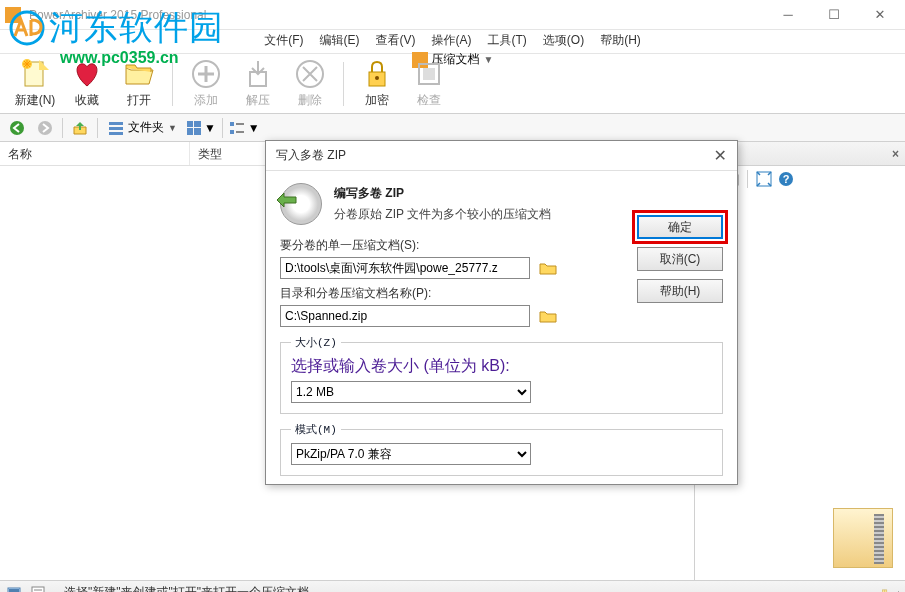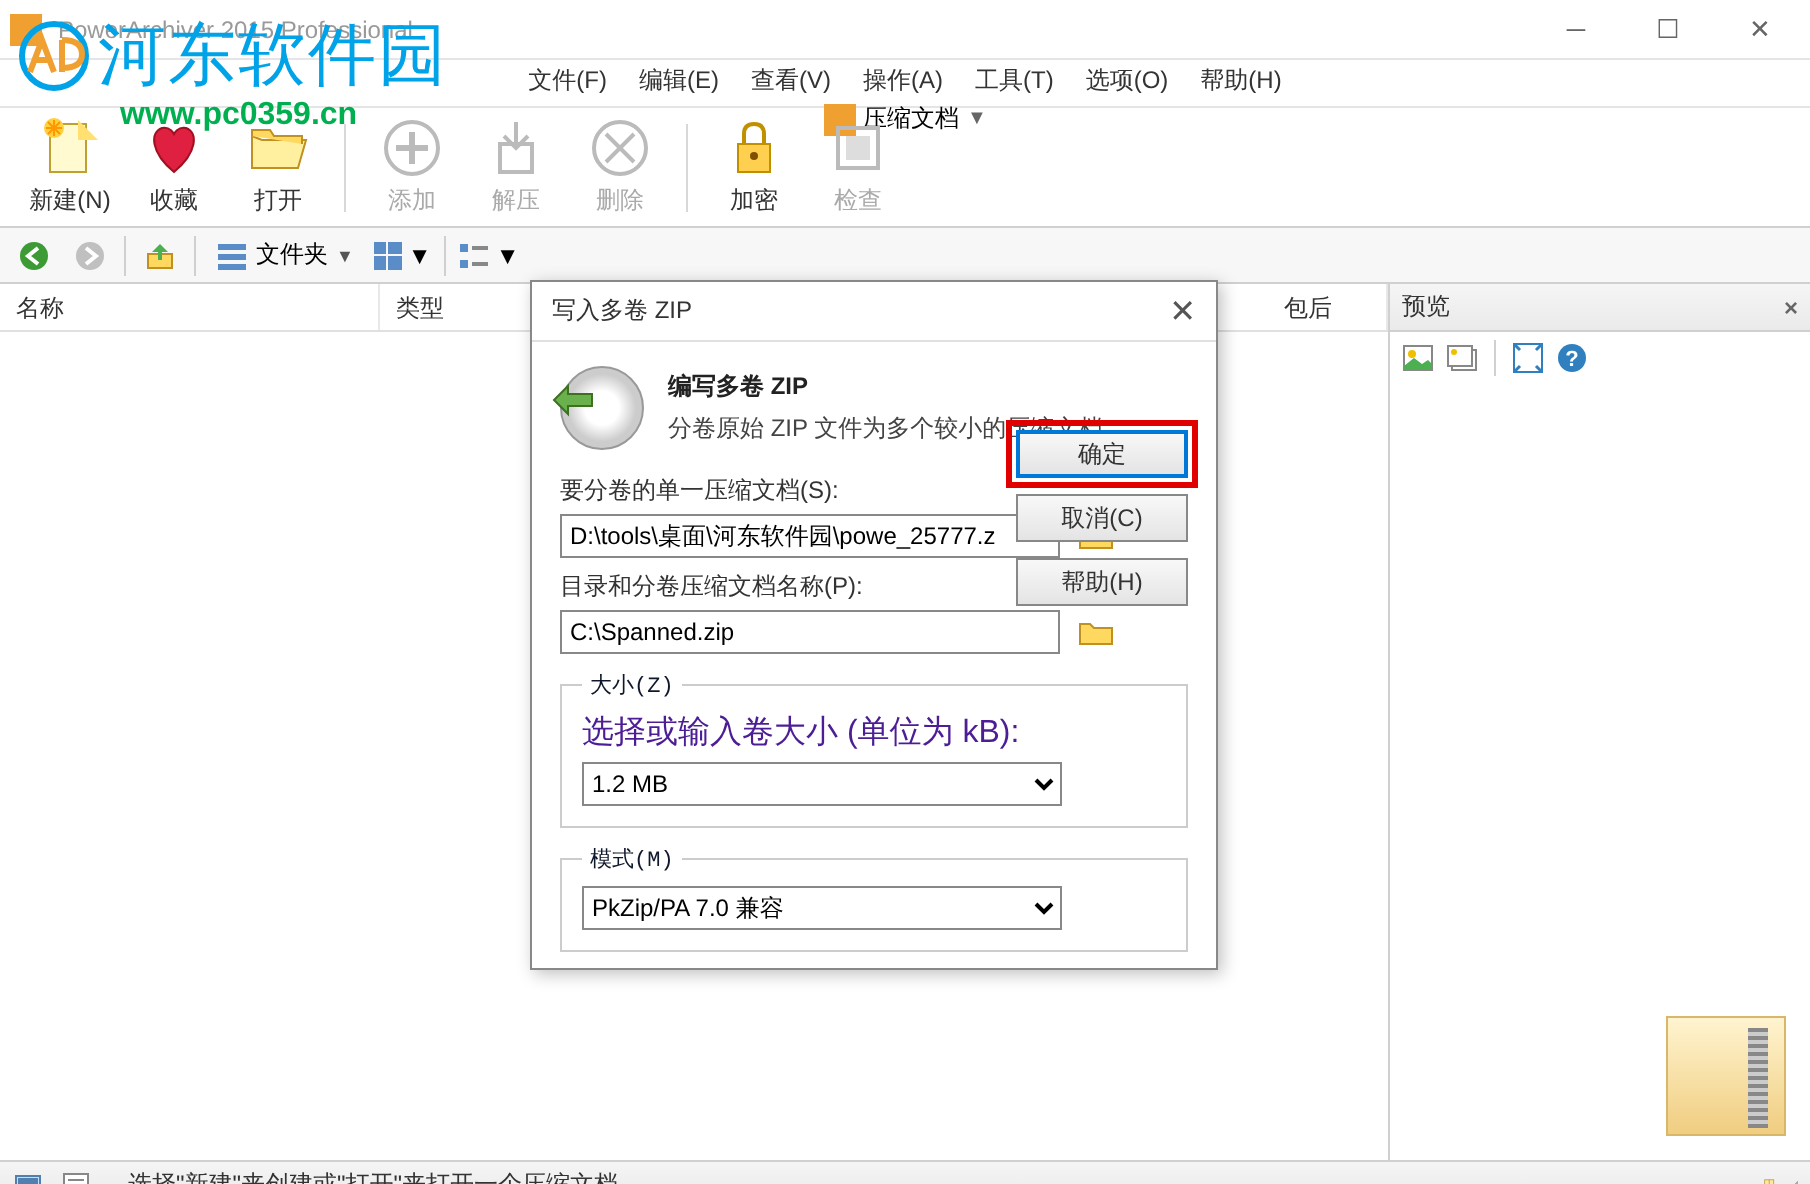--- a/index.html
+++ b/index.html
@@ -70,21 +70,21 @@
 .preview-body .archive-img .zipper { position: absolute; right: 8px; top: 5px; width: 10px; height: 50px; background: repeating-linear-gradient(#888 0 2px, #ccc 2px 4px); }
 
 
 .statusbar { height: 24px; display: flex; align-items: center; padding: 0 6px; background: linear-gradient(#f5f5f5, #e8e8e8); border-top: 1px solid #d0d0d0; justify-content: space-between; }
 .statusbar .left { display: flex; align-items: center; gap: 8px; }
 .statusbar .left .st-icon { width: 16px; height: 16px; }
 .statusbar .status-text { font-size: 12px; color: #333; margin-left: 10px; }
 .statusbar .resize { width: 12px; height: 12px; background: linear-gradient(135deg, transparent 50%, #aaa 50%); }
 
 
-.dialog { position: absolute; left: 265px; top: 140px; width: 344px; height: 345px; background: #fff; border: 1px solid #888; box-shadow: 2px 2px 8px rgba(0,0,0,0.25); z-index: 100; }
+.dialog { position: absolute; left: 265px; top: 140px; width: 473px; height: 345px; background: #fff; border: 1px solid #888; box-shadow: 2px 2px 8px rgba(0,0,0,0.25); z-index: 100; }
 .dialog-titlebar { height: 30px; display: flex; align-items: center; justify-content: space-between; padding: 0 10px; border-bottom: 1px solid #e0e0e0; }
 .dialog-titlebar .dlg-title { font-size: 12px; color: #333; }
 .dialog-titlebar .dlg-close { font-size: 16px; color: #555; }
 .dialog-header { display: flex; padding: 12px 14px; gap: 12px; align-items: center; }
 .dialog-header .dlg-icon { width: 42px; height: 42px; position: relative; }
 .dialog-header .dlg-icon .disc { width: 42px; height: 42px; border-radius: 50%; background: radial-gradient(circle, #fff 30%, #ccc 60%); border: 1px solid #999; }
 .dialog-header .dlg-icon .arrow { position: absolute; left: -4px; top: 8px; width: 22px; height: 22px; }
 .dialog-header .text .hdr-title { font-weight: bold; font-size: 12px; color: #222; margin-bottom: 4px; }
 .dialog-header .text .hdr-sub { font-size: 12px; color: #444; }
 .dialog-body { padding: 0 14px; position: relative; }

